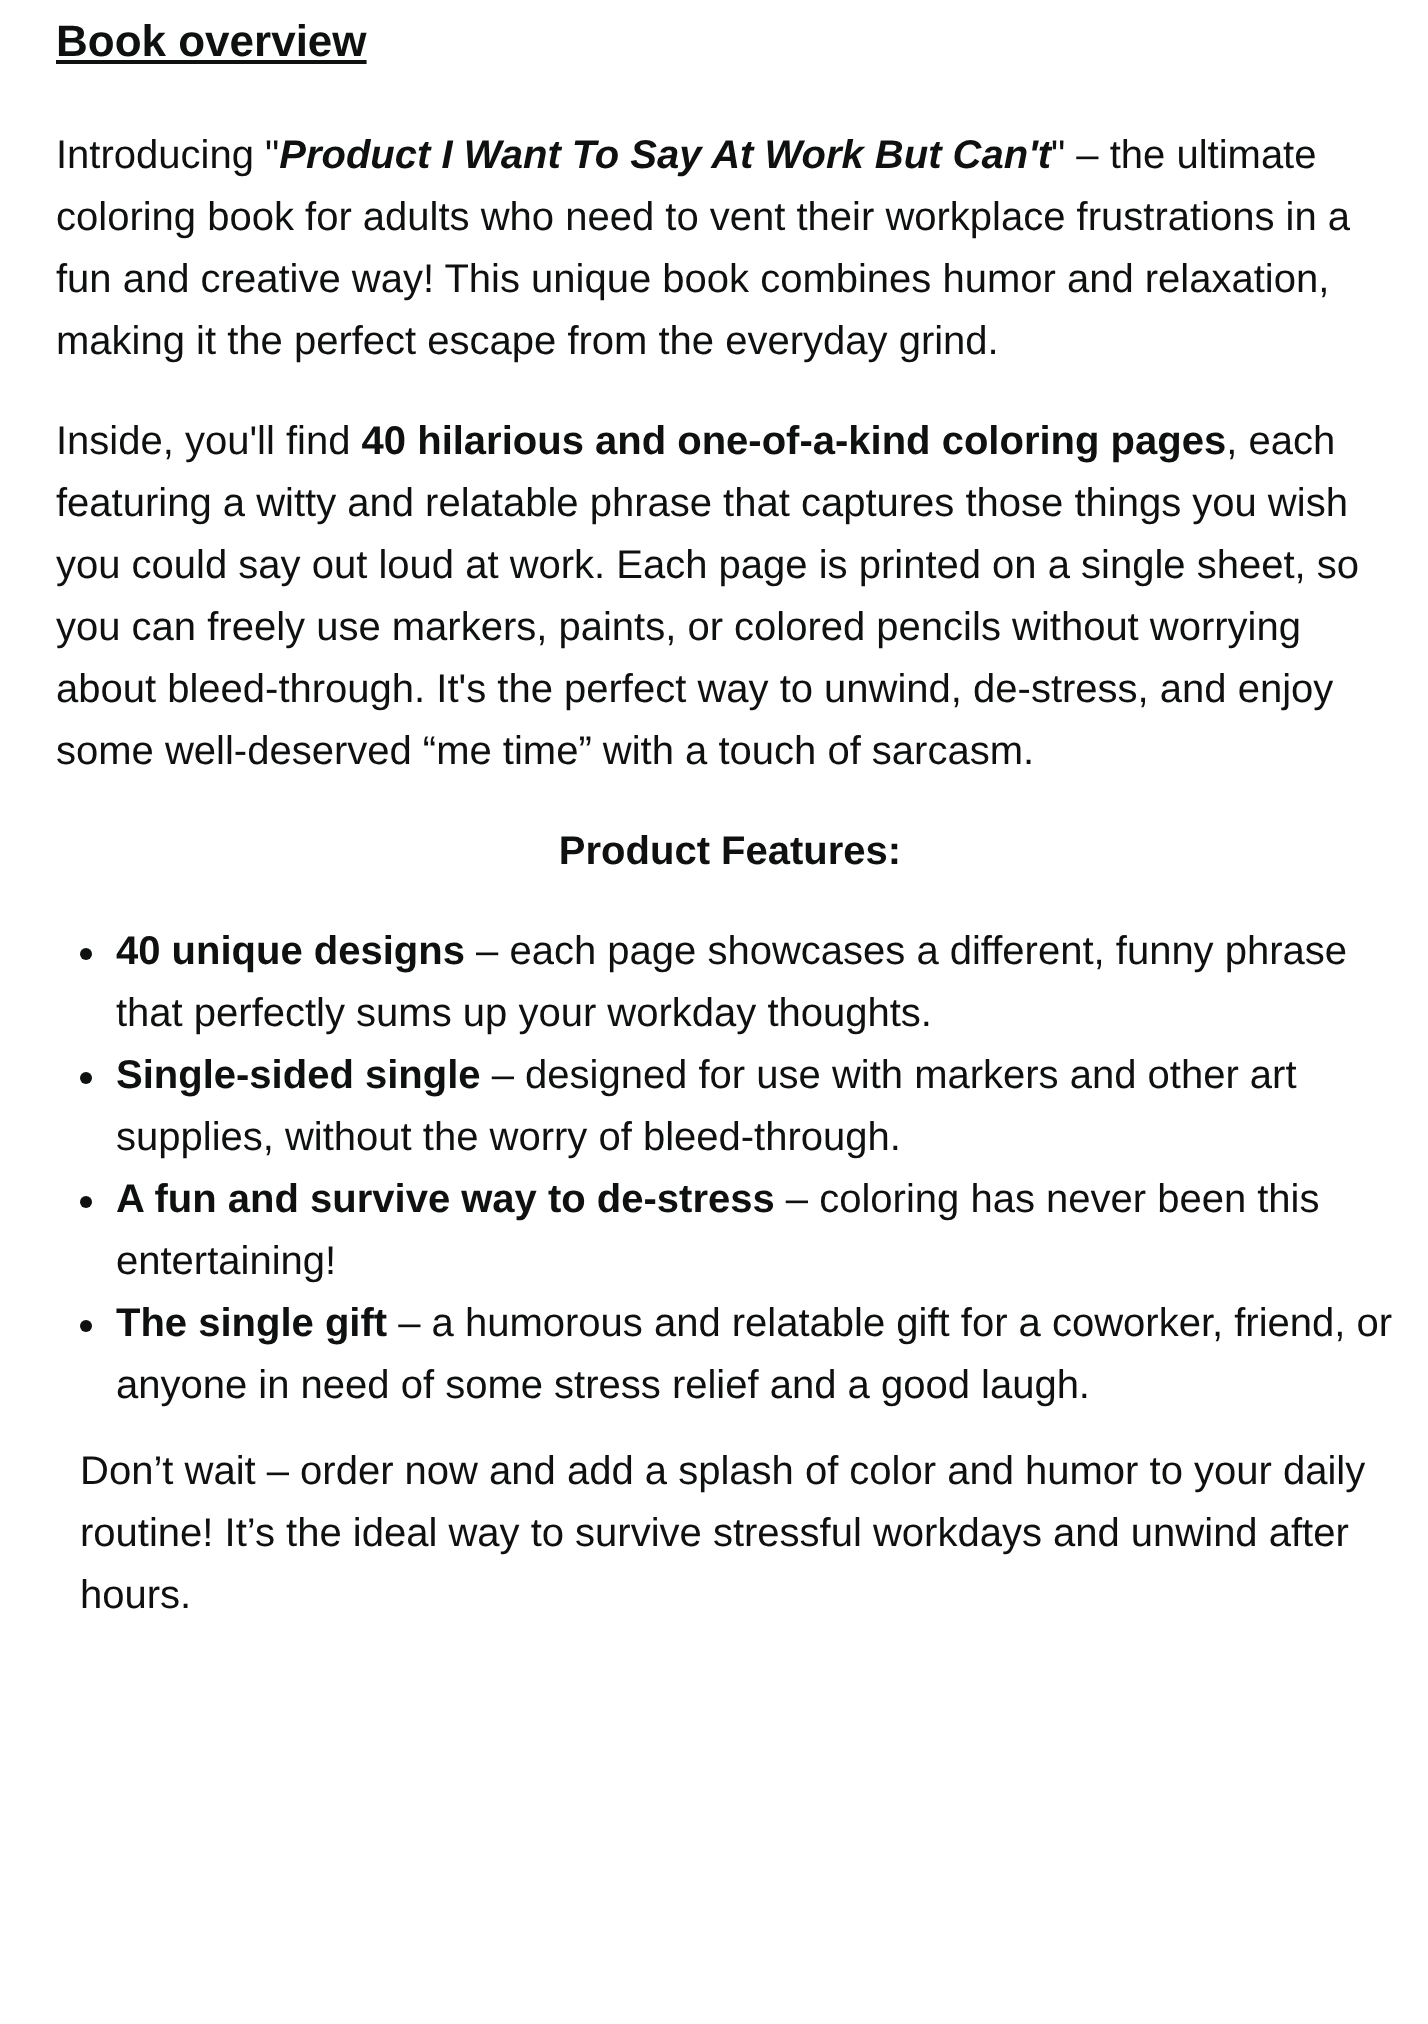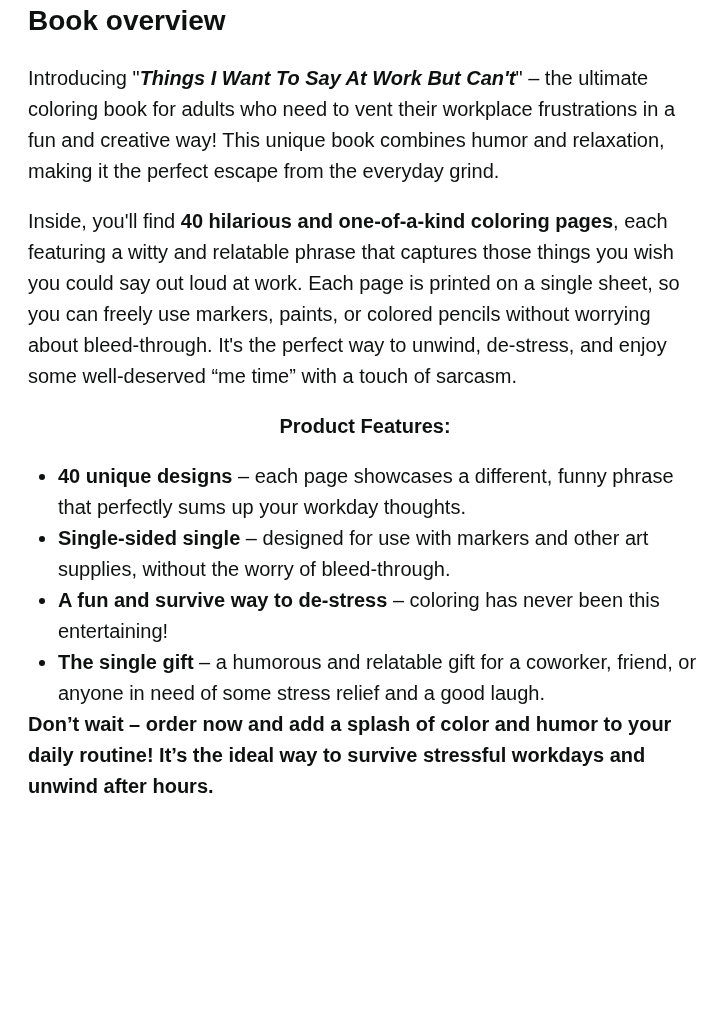--- a/index.html
+++ b/index.html
@@ -12,24 +12,25 @@
     width: 714px;
     min-height: 1012px;
     padding: 7px 12px 26px 28px;
     background: #ffffff;
     color: #0f1111;
     font-family: "Liberation Sans", "DejaVu Sans", sans-serif;
     font-size: 20px;
     line-height: 31px;
   }
   .section-heading {
-    font-size: 28px;
+    font-size: 22px;
     line-height: 28px;
     font-weight: 700;
     margin: 0 0 28px 0;
+    text-decoration: underline;
   }
   p.body-para {
     margin: 0 0 19px 0;
   }
   .features-heading {
     font-weight: 700;
     margin: 0 0 17px 0;
     text-align: center;
   }
   ul.features-list {
@@ -41,32 +42,31 @@
     margin: 0;
   }
   .book-title {
     font-weight: 700;
     font-style: italic;
   }
   .bold {
     font-weight: 700;
   }
   p.outro-para {
-    margin: 0;
-    font-weight: bold;
+    margin: 12px;
   }
 </style>
 </head>
 <body>
 
 <div class="overview-section" style="color: rgb(15, 17, 17); background: rgb(255, 255, 255);">
 
   <h2 class="section-heading">Book overview</h2>
 
-  <p class="body-para"><span>Introducing "</span><span class="book-title">Things I Want To Say At Work But Can't</span><span>" – the ultimate coloring book for adults who need to vent their workplace frustrations in a fun and creative way! This unique book combines humor and relaxation, making it the perfect escape from the everyday grind.</span></p>
+  <p class="body-para"><span>Introducing "</span><span class="book-title">Product I Want To Say At Work But Can't</span><span>" – the ultimate coloring book for adults who need to vent their workplace frustrations in a fun and creative way! This unique book combines humor and relaxation, making it the perfect escape from the everyday grind.</span></p>
 
   <p class="body-para"><span>Inside, you'll find </span><span class="bold">40 hilarious and one-of-a-kind coloring pages</span><span>, each featuring a witty and relatable phrase that captures those things you wish you could say out loud at work. Each page is printed on a single sheet, so you can freely use markers, paints, or colored pencils without worrying about bleed-through. It's the perfect way to unwind, de-stress, and enjoy some well-deserved “me time” with a touch of sarcasm.</span></p>
 
   <p class="body-para features-heading">Product Features:</p>
 
   <ul class="features-list">
     <li><span class="bold">40 unique designs</span><span> – each page showcases a different, funny phrase that perfectly sums up your workday thoughts.</span></li>
     <li><span class="bold">Single-sided single</span><span> – designed for use with markers and other art supplies, without the worry of bleed-through.</span></li>
     <li><span class="bold">A fun and survive way to de-stress</span><span> – coloring has never been this entertaining!</span></li>
     <li><span class="bold">The single gift</span><span> – a humorous and relatable gift for a coworker, friend, or anyone in need of some stress relief and a good laugh.</span></li>

